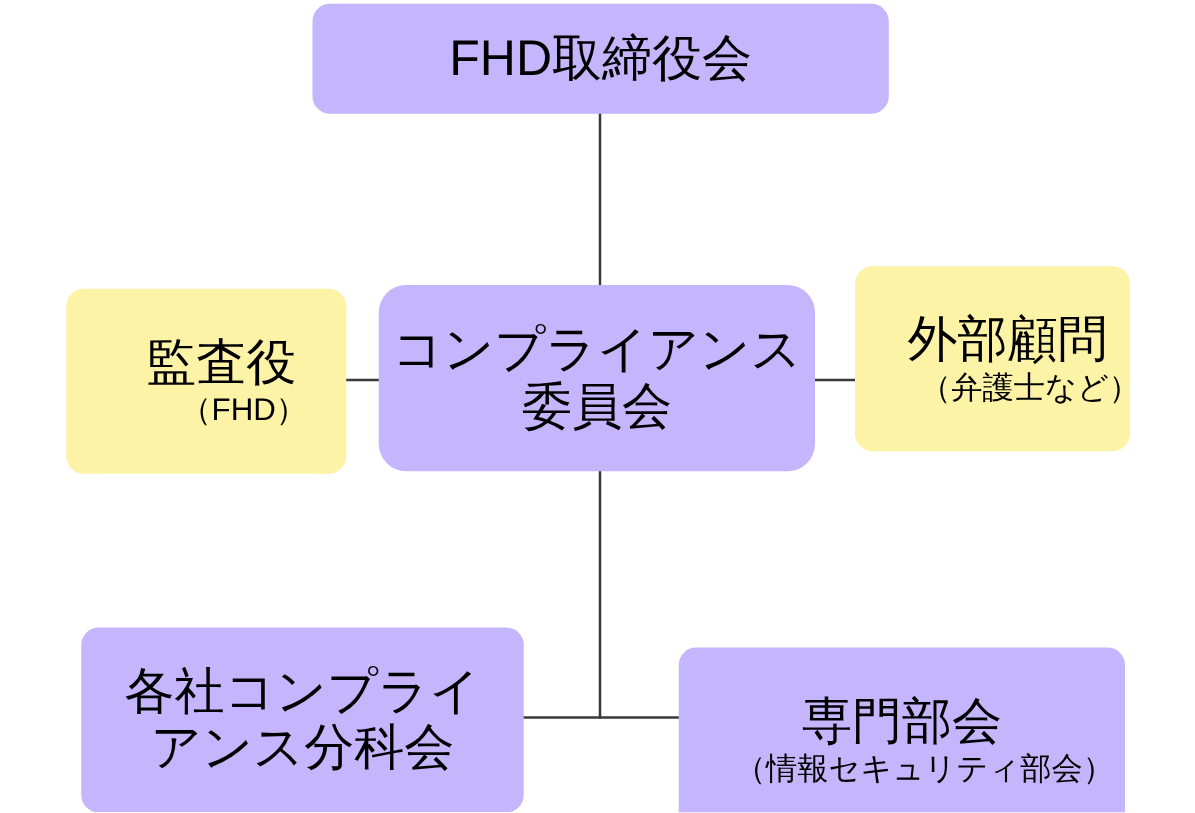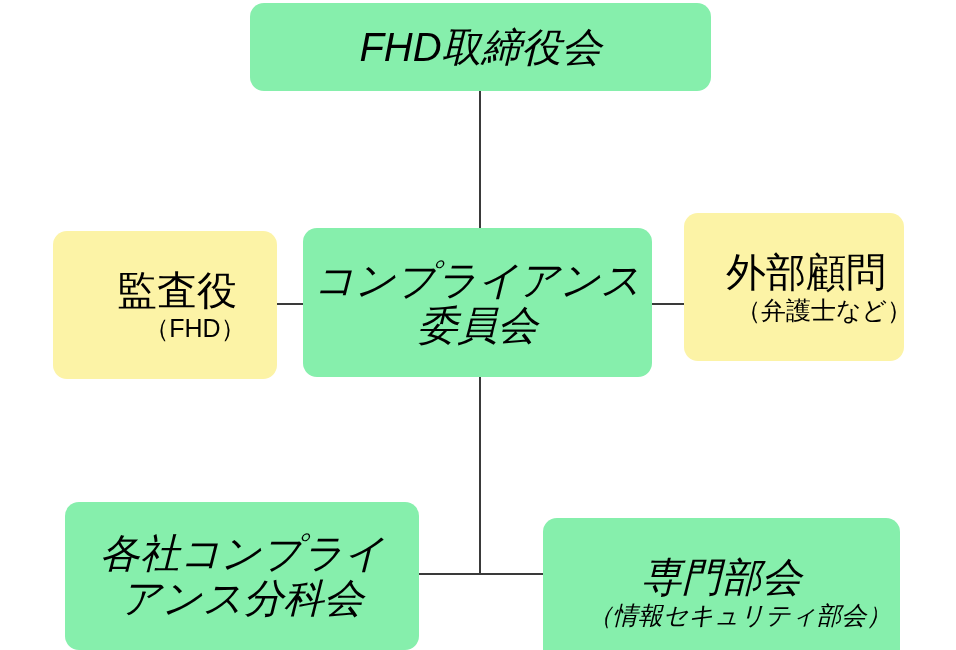--- a/index.html
+++ b/index.html
@@ -23,21 +23,21 @@
     box-sizing: border-box;
     display: flex;
     flex-direction: column;
     align-items: center;
     justify-content: center;
     border-radius: 14px;
     text-align: center;
     color: #000000;
     line-height: 1.12;
   }
-  .node-green { background: #86efac; font-style: italic; }
+  .node-green { background: #c4b5fd; }
   .node-yellow { background: #fcf3a6; padding-left: 24px; }
 
   .node-line {
     display: block;
     white-space: nowrap;
   }
   .line-main {
     font-size: 40px;
     letter-spacing: 0px;
   }
@@ -49,21 +49,21 @@
   }
 
   
   #node-board {
     left: 250px; top: 3px; width: 461px; height: 88px;
   }
   #node-auditor {
     left: 53px; top: 231px; width: 224px; height: 148px;
   }
   #node-committee {
-    left: 303px; top: 228px; width: 349px; height: 149px;
+    left: 303px; top: 228px; width: 349px; height: 149px; border-radius: 22px;
   }
   #node-advisor {
     left: 684px; top: 213px; width: 220px; height: 148px; justify-content: center;
   }
   #node-subcommittee {
     left: 65px; top: 502px; width: 354px; height: 148px;
   }
   #node-specialist {
     left: 543px; top: 518px; width: 357px; height: 148px;
   }

